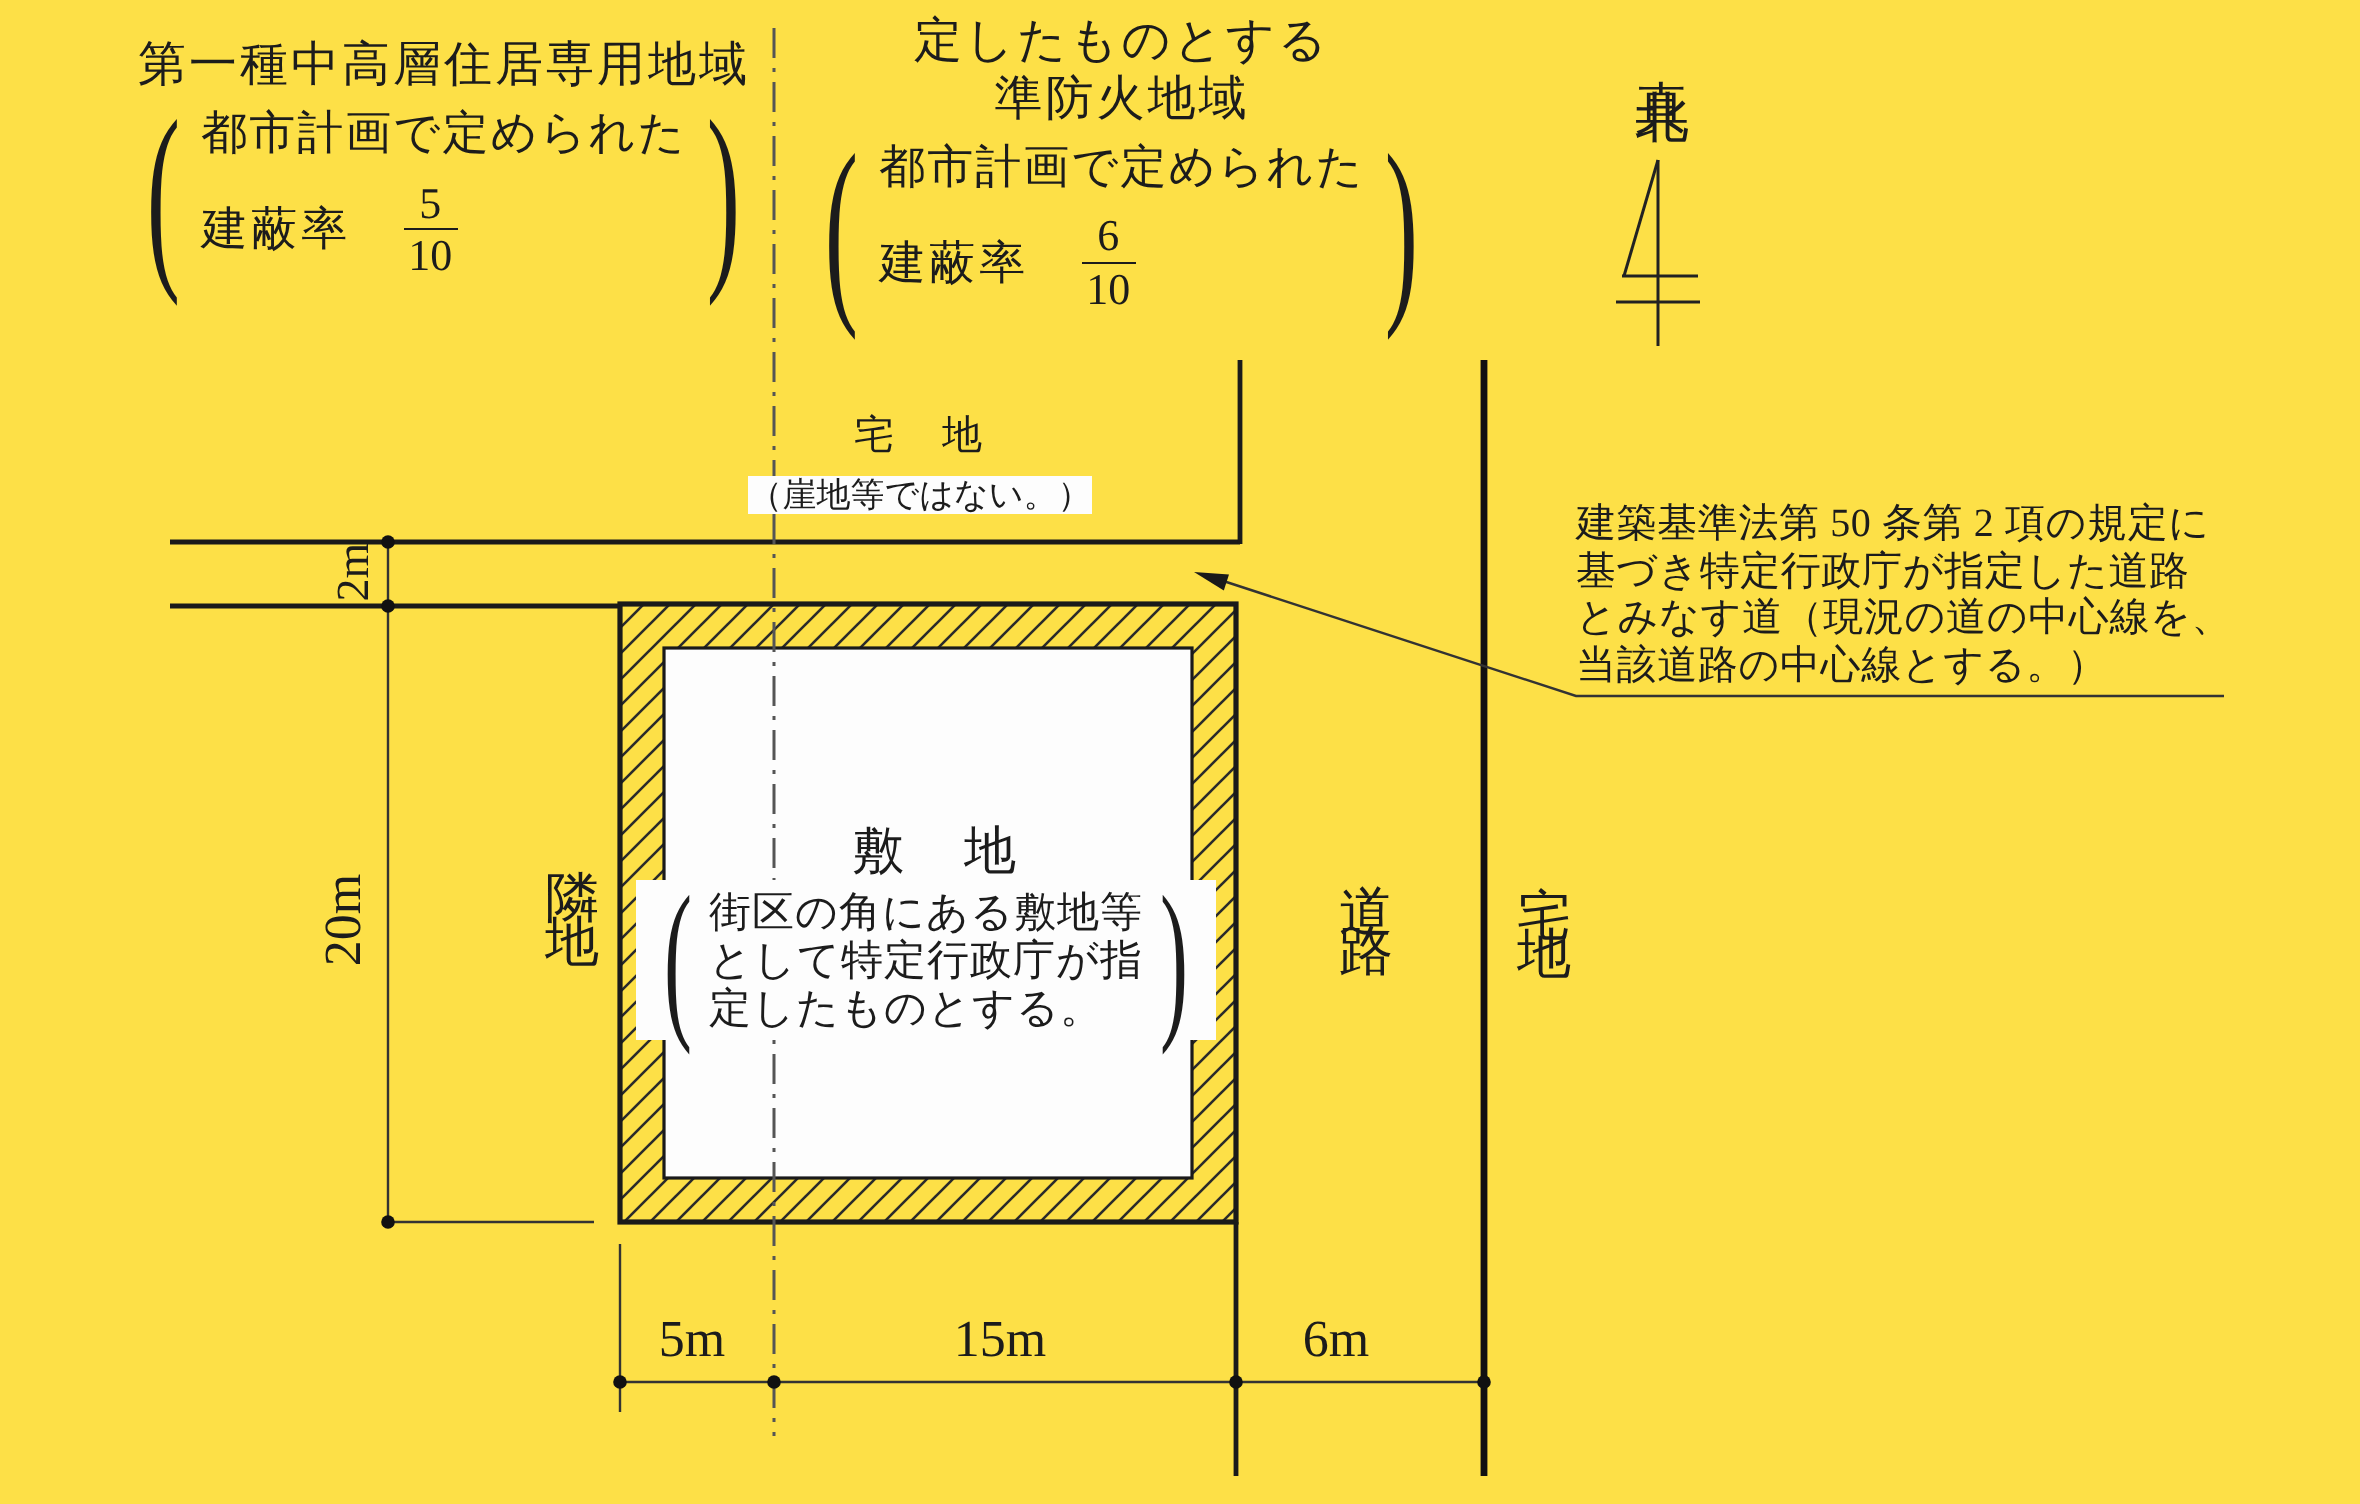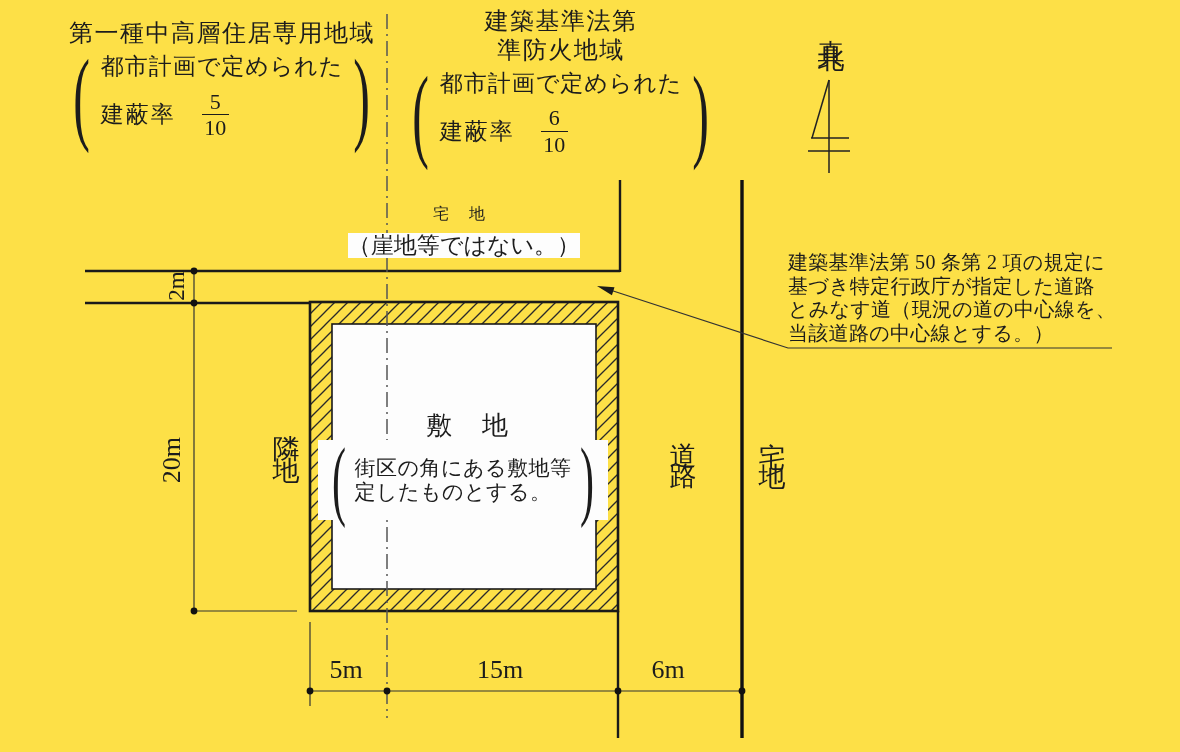--- a/index.html
+++ b/index.html
@@ -89,58 +89,59 @@
             <span class="num">5</span>
             <span class="den">10</span>
           </span>
         </span>
       </span>
       <span class="bigparen">)</span>
     </div>
   </div>
 
   <div class="t" style="left:416px;top:8px;width:290px;">
-    <div class="ztitle center">建築基準法第</div>
+    <div class="ztitle center">定したものとする</div>
     <div class="ztitle center" style="margin-top:3px;">準防火地域</div>
     <div class="parenrow" style="margin-top:2px;">
       <span class="bigparen">(</span>
       <span class="zcol">
         <span class="zline">都市計画で定められた</span>
         <span class="covrow">
           <span class="covlabel">建蔽率</span>
           <span class="frac">
             <span class="num">6</span>
             <span class="den">10</span>
           </span>
         </span>
       </span>
       <span class="bigparen">)</span>
     </div>
   </div>
 
   <div class="t vert" style="left:813px;top:18px;font-size:27px;letter-spacing:5px;">真北</div>
 
   <div class="t center" style="left:340px;top:204px;width:240px;">
-    <div style="font-size:16px;letter-spacing:2px;">宅　地</div>
-    <div style="font-size:23px;margin-top:5px;text-align:right;"><span class="whitebg">（崖地等ではない。）</span></div>
+    <div style="font-size:20px;letter-spacing:2px;">宅　地</div>
+    <div style="font-size:17px;margin-top:5px;"><span class="whitebg">（崖地等ではない。）</span></div>
   </div>
 
   <div class="t" style="left:788px;top:251px;font-size:20px;line-height:23.5px;letter-spacing:0.3px;">
     <div>建築基準法第 50 条第 2 項の規定に</div>
     <div>基づき特定行政庁が指定した道路</div>
     <div>とみなす道（現況の道の中心線を、</div>
     <div>当該道路の中心線とする。）</div>
   </div>
 
   <div class="t center" style="left:398px;top:408px;width:140px;font-size:26px;letter-spacing:2px;font-family:Liberation Serif, serif;">敷　地</div>
 
   <div class="t parenrow whitebg" style="left:318px;top:440px;width:290px;">
     <span class="notebigparen">(</span>
     <span class="zcol" style="font-size:21px;line-height:24px;letter-spacing:0.5px;">
       <span>街区の角にある敷地等</span>
+      <span>として特定行政庁が指</span>
       <span>定したものとする。</span>
     </span>
     <span class="notebigparen">)</span>
   </div>
 
   <div class="t vert" style="left:268px;top:413px;font-size:27px;letter-spacing:22px;">隣地</div>
 
   <div class="t vert" style="left:665px;top:421px;font-size:27px;letter-spacing:20px;">道路</div>
 
   <div class="t vert" style="left:754px;top:421px;font-size:27px;letter-spacing:20px;">宅地</div>

